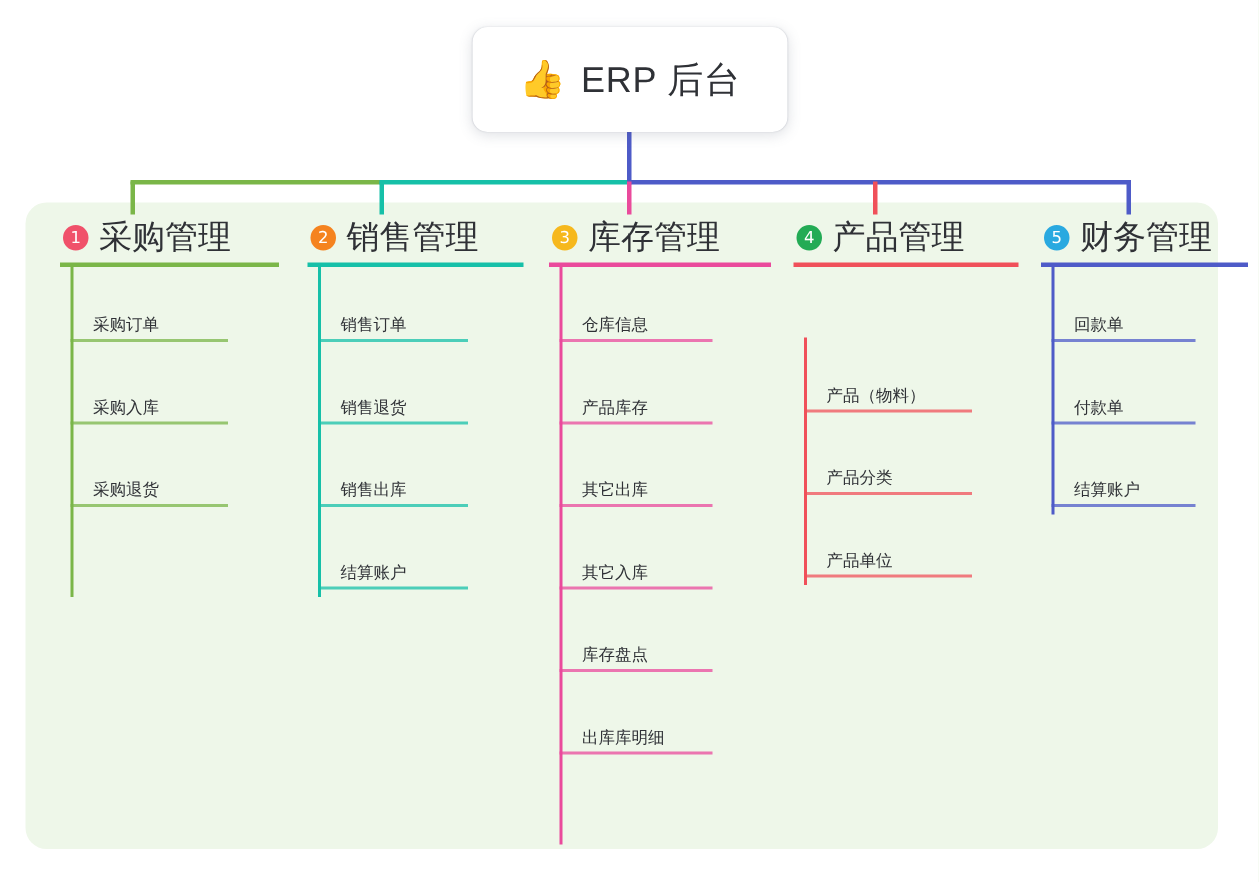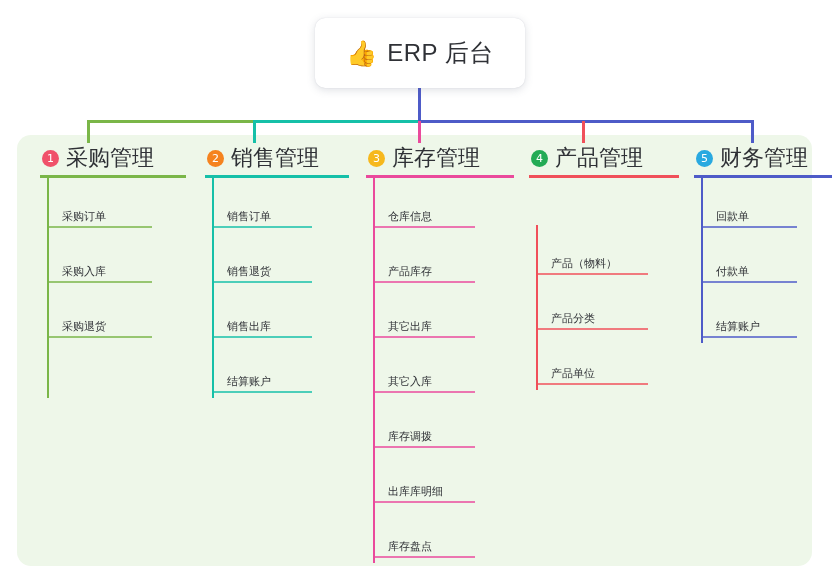--- a/index.html
+++ b/index.html
@@ -143,29 +143,25 @@
           </div>
           <div class="item">
             <span class="item-label">其它出库</span>
             <div class="item-rule" style="width: 102px; background: rgb(234, 74, 156); opacity: 0.75;"></div>
           </div>
           <div class="item">
             <span class="item-label">其它入库</span>
             <div class="item-rule" style="width: 102px; background: rgb(234, 74, 156); opacity: 0.75;"></div>
           </div>
           <div class="item">
-            <span class="item-label">库存调拨</span>
+            <span class="item-label">库存盘点</span>
             <div class="item-rule" style="width: 102px; background: rgb(234, 74, 156); opacity: 0.75;"></div>
           </div>
           <div class="item">
             <span class="item-label">出库库明细</span>
-            <div class="item-rule" style="width: 102px; background: rgb(234, 74, 156); opacity: 0.75;"></div>
-          </div>
-          <div class="item">
-            <span class="item-label">库存盘点</span>
             <div class="item-rule" style="width: 102px; background: rgb(234, 74, 156); opacity: 0.75;"></div>
           </div>
         </div>
       </div>
       <div class="col" style="left: 529px;">
         <div class="col-head">
           <span class="badge" style="background: rgb(35, 171, 85);">4</span>
           <span class="head-text">产品管理</span>
         </div>
         <div class="head-rule" style="width: 150px; background: rgb(240, 80, 90);"></div>

